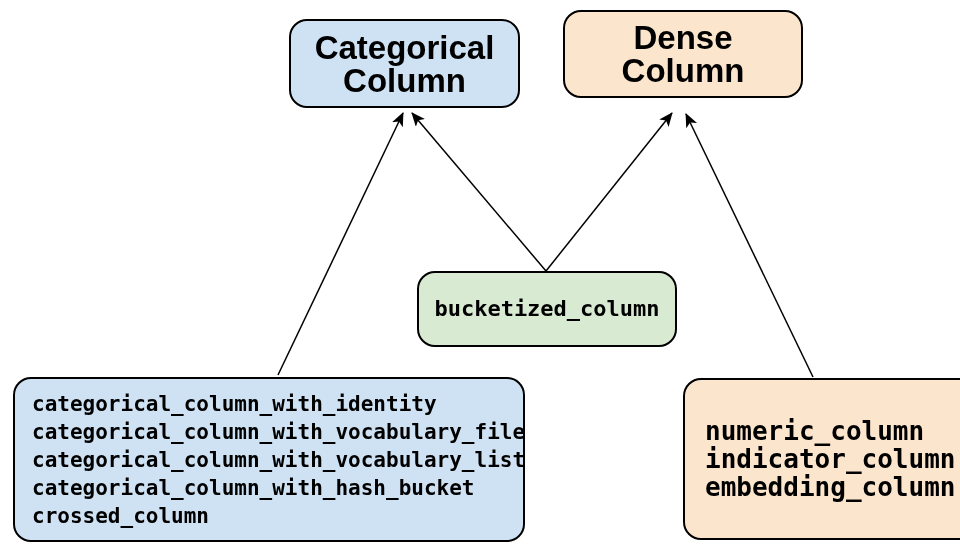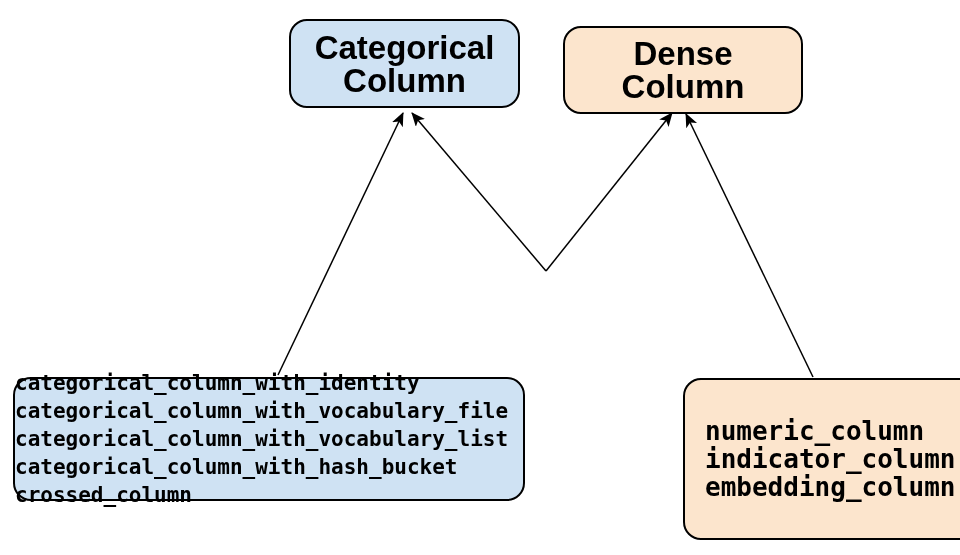--- a/index.html
+++ b/index.html
@@ -44,34 +44,35 @@
   .node-code {
     font-family: "DejaVu Sans Mono", monospace;
     font-weight: bold;
     white-space: pre-line;
   }
   .node-categorical {
     left: 289px; top: 19px;
     width: 231px; height: 89px;
   }
   .node-dense {
-    left: 563px; top: 26px;
+    left: 563px; top: 10px;
     width: 240px; height: 88px;
   }
   .node-bucketized {
     left: 417px; top: 271px;
     width: 260px; height: 76px;
     justify-content: center;
     text-align: center;
     font-size: 22px;
     line-height: 28px;
   }
   .node-categorical-group {
     left: 13px; top: 377px;
-    width: 512px; height: 124px;
+    width: 512px; height: 165px;
+    padding-left: 17px;
     font-size: 21px;
     line-height: 28px;
   }
   .node-dense-group {
     left: 683px; top: 378px;
     width: 300px; height: 162px;
     padding-left: 20px;
     font-size: 26px;
     line-height: 28px;
   }
@@ -96,20 +97,23 @@
   <div class="node node-header node-categorical" style="background-color: rgb(207, 226, 243);">
     <span>Categorical
 Column</span>
   </div>
 
   <div class="node node-header node-dense" style="background-color: rgb(252, 229, 205);">
     <span>Dense
 Column</span>
   </div>
 
+  <div class="node node-code node-bucketized" style="background-color: rgb(217, 234, 211);">
+    <span>bucketized_column</span>
+  </div>
 
   <div class="node node-code node-categorical-group" style="background-color: rgb(207, 226, 243);">
     <span>categorical_column_with_identity
 categorical_column_with_vocabulary_file
 categorical_column_with_vocabulary_list
 categorical_column_with_hash_bucket
 crossed_column</span>
   </div>
 
   <div class="node node-code node-dense-group" style="background-color: rgb(252, 229, 205);">

